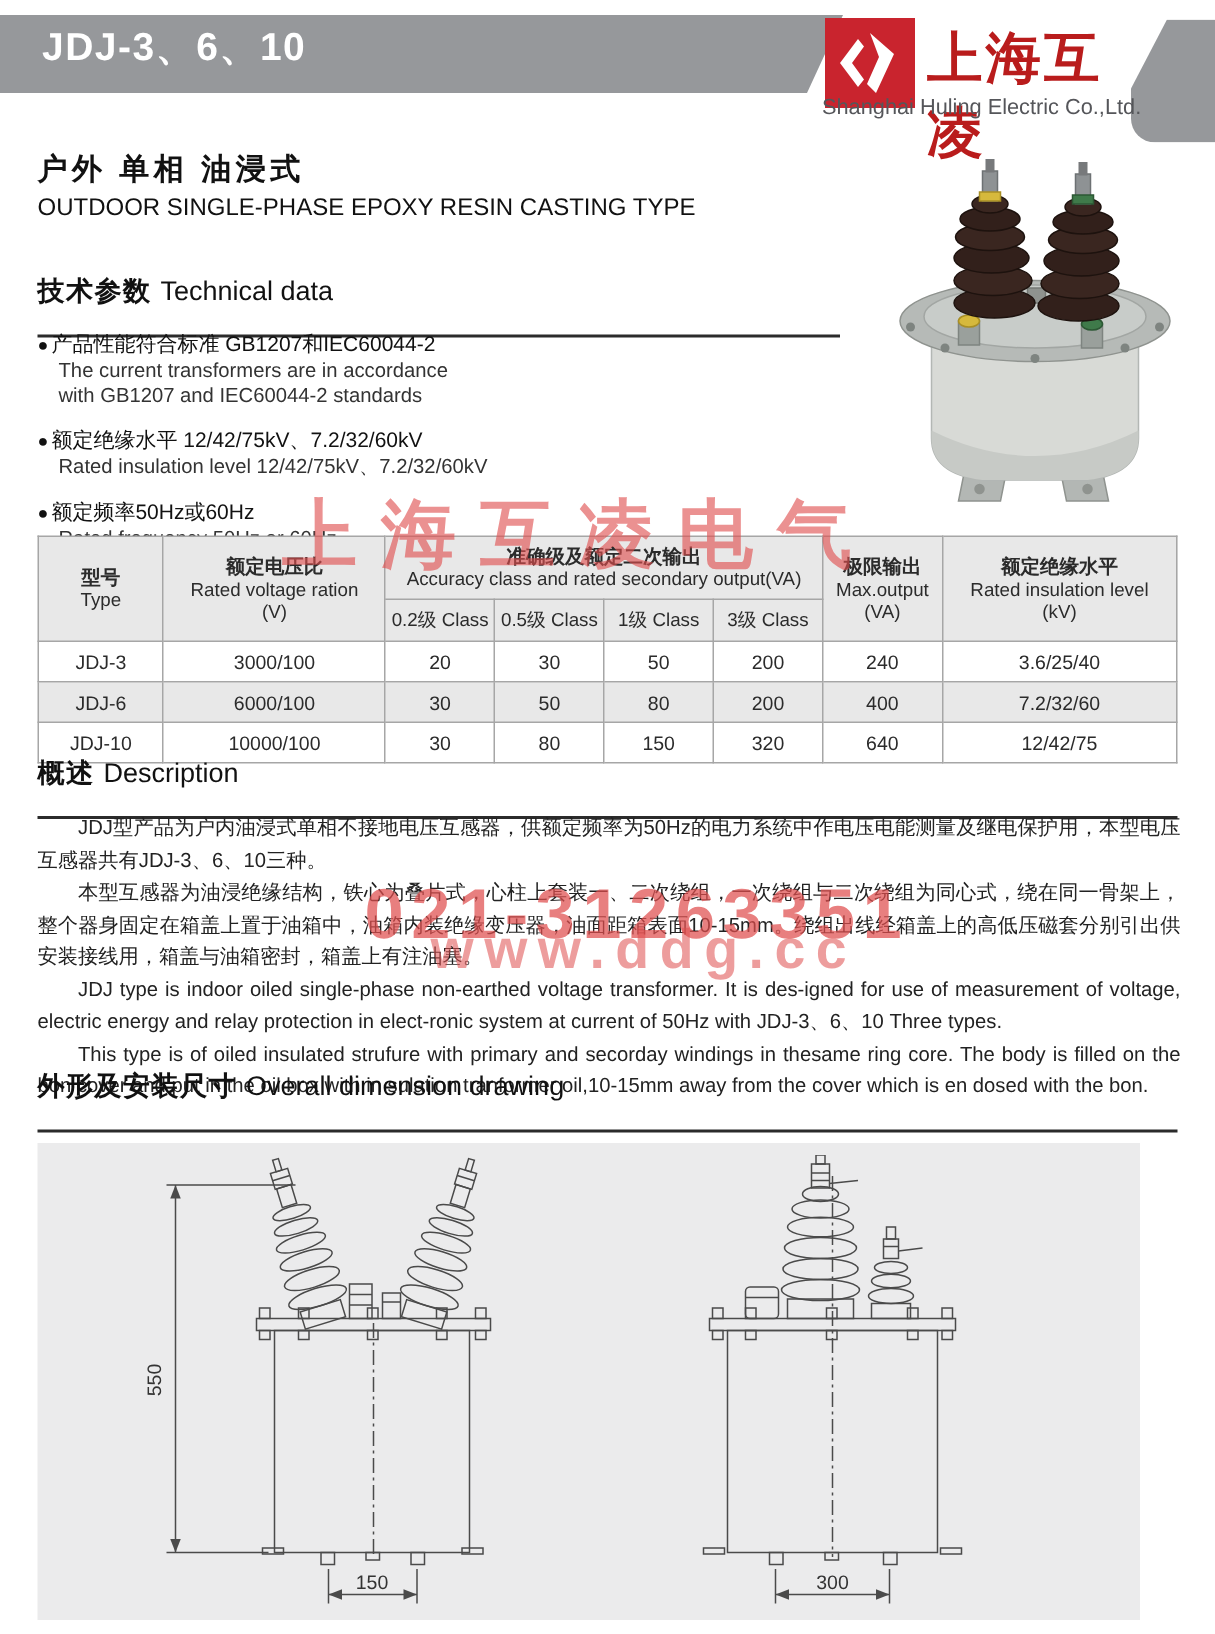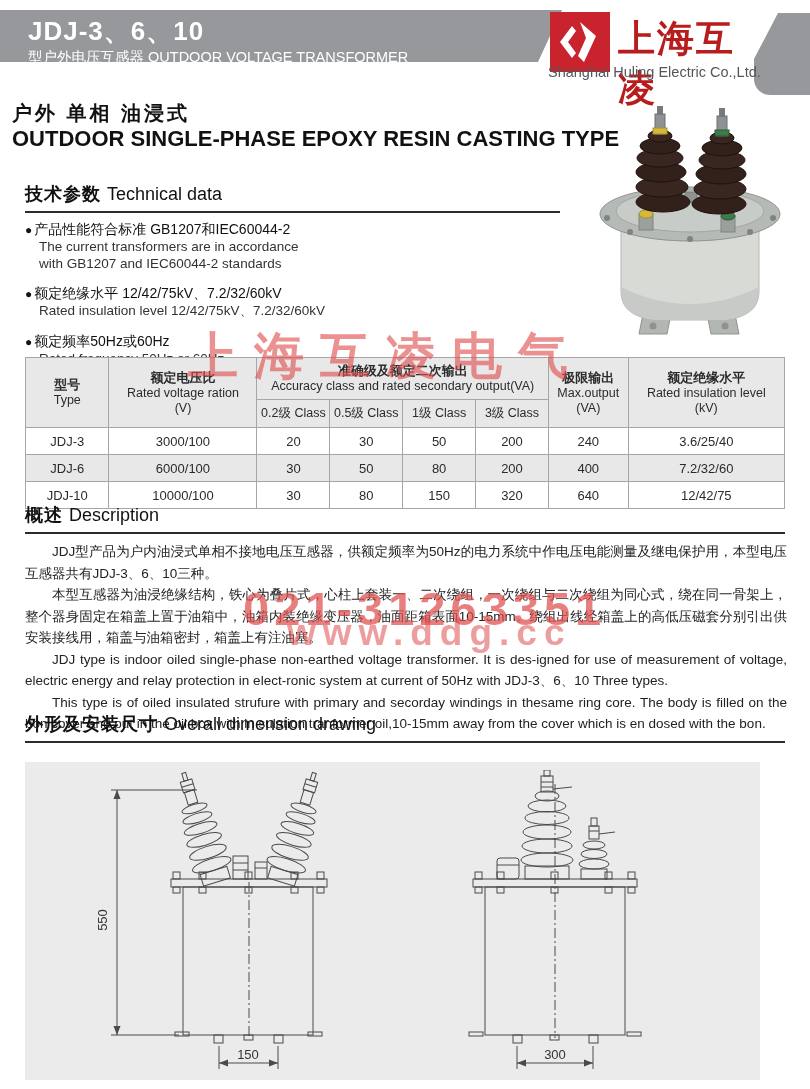--- a/index.html
+++ b/index.html
@@ -12,28 +12,28 @@
   .gray-bar .model { font-size:26px; font-weight:bold; letter-spacing:1px; line-height:30px; }
   .gray-bar .subtitle { font-size:14.5px; line-height:22px; }
   .corner-piece { position:absolute; right:0; top:13px; width:56px; height:82px; background:#96989b;
                   border-radius:0 0 0 16px; clip-path:polygon(24px 0,100% 0,100% 100%,0 100%,0 46px); }
   .logo-block { position:absolute; left:548px; top:12px; width:210px; }
   .logo-mark { position:absolute; left:2px; top:0; }
   .logo-cn { position:absolute; left:70px; top:2px; font-size:37px; font-weight:600; color:#b91c1c; letter-spacing:2px; }
   .logo-en { position:absolute; left:0px; top:52px; font-size:14.5px; color:#55565a; white-space:nowrap; }
 
   
-  .intro { position:absolute; left:12px; top:100px; color:#111; }
+  .intro { position:absolute; left:25px; top:100px; color:#111; }
   .intro .cn { font-size:20px; font-weight:bold; letter-spacing:3px; line-height:26px; }
-  .intro .en { font-size:22px; font-weight:700; line-height:26px; }
+  .intro .en { font-size:16px; font-weight:400; line-height:26px; }
 
   .product-photo { position:absolute; left:575px; top:102px; }
 
   
-  .sec-head { position:absolute; left:25px; border-bottom:2px solid #2b2b2b; padding-bottom:5px; color:#111; }
+  .sec-head { position:absolute; left:25px; border-bottom:2px solid #2b2b2b; padding-bottom:17px; color:#111; }
   .sec-head .cn { font-size:18px; font-weight:bold; letter-spacing:1px; }
   .sec-head .en { font-size:18px; margin-left:6px; }
   #tech-head { top:182px; width:535px; }
   #desc-head { top:503px; width:760px; }
   #dim-head  { top:712px; width:760px; }
 
   
   .bullets { position:absolute; left:25px; top:221px; width:520px; }
   .bullet { margin-bottom:13px; }
   .bullet .cn { font-size:14px; color:#111; line-height:17px; }
@@ -69,21 +69,20 @@
   #wm-phone { left:243px; top:581px; font-size:47px; font-weight:bold; letter-spacing:5px; opacity:.72; }
   #wm-site { left:287px; top:612px; font-size:37px; font-weight:bold; letter-spacing:7px; opacity:.55; }
 </style>
 </head>
 <body>
 
 <div class="page">
 
   <div class="gray-bar">
     <div class="model">JDJ-3、6、10</div>
-    <div class="subtitle">型户外电压互感器 OUTDOOR VOLTAGE TRANSFORMER</div>
   </div>
   <div class="corner-piece"></div>
   <div class="logo-block">
     <svg class="logo-mark" width="60" height="60" viewBox="0 0 60 60">
       <rect x="0" y="0" width="60" height="60" fill="#c9242e"></rect>
       <path d="M22 14 L10 30 L22 46 L26 41 L18 30 L26 19 Z" fill="#fff"></path>
       <path d="M30 10 L46 24 L34 50 L28 44 L36 26 Z" fill="#fff"></path>
     </svg>
     <div class="logo-cn">上海互凌</div>
     <div class="logo-en">Shanghai Huling Electric Co.,Ltd.</div>

